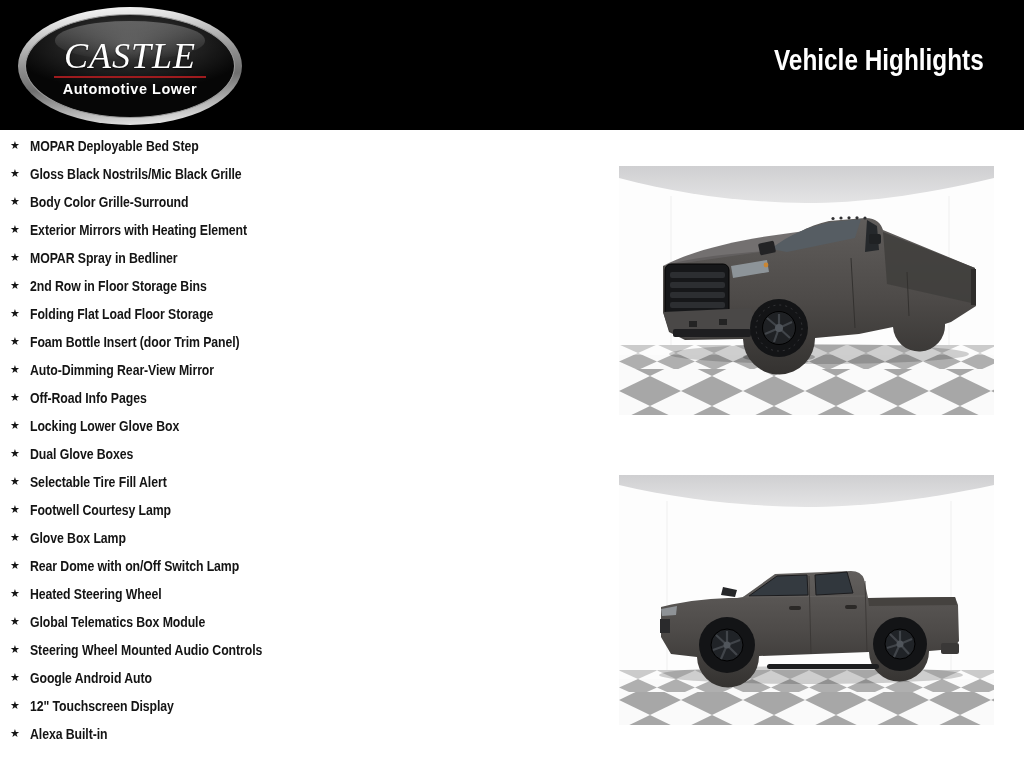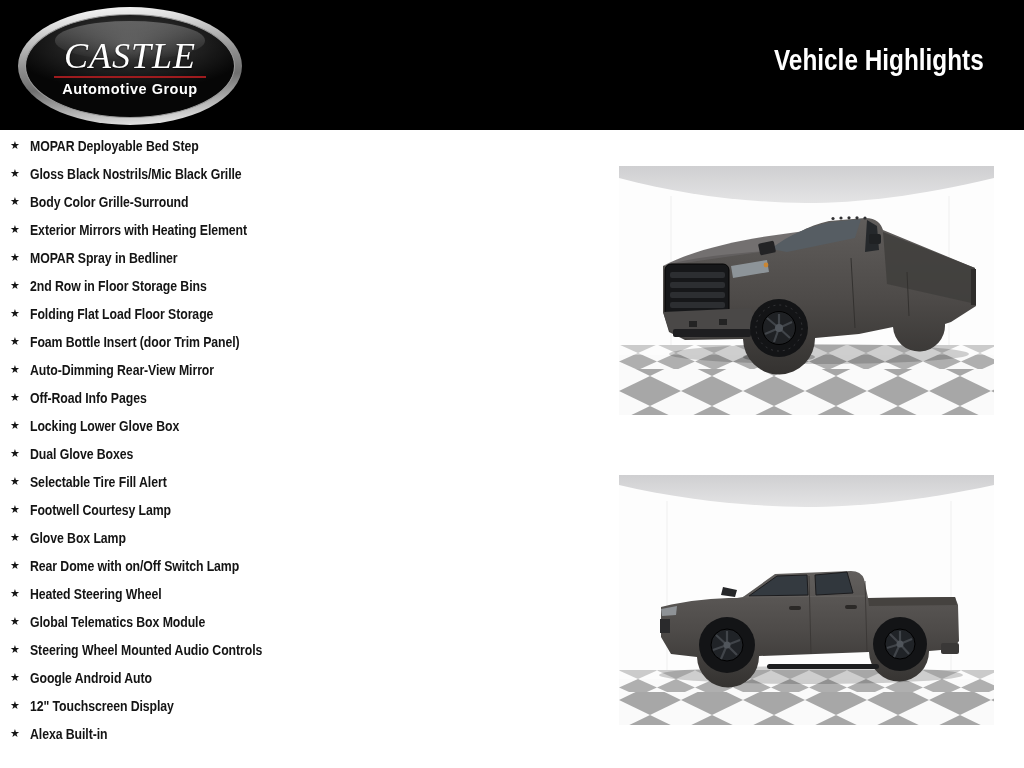--- a/index.html
+++ b/index.html
@@ -66,21 +66,21 @@
 </style>
 </head>
 <body>
 
 <div class="header">
   <div class="logo">
     <div class="chrome"></div>
     <div class="dark">
       <div class="logo-brand">CASTLE</div>
       <div class="logo-rule"></div>
-      <div class="logo-tagline">Automotive Group</div>
+      <div class="logo-tagline">Automotive Lower</div>
       <div class="gloss"></div>
     </div>
   </div>
   <div class="page-title">Vehicle Highlights</div>
 </div>
 
 <ul class="features">
 
     <li>
       <span class="star">★</span>

